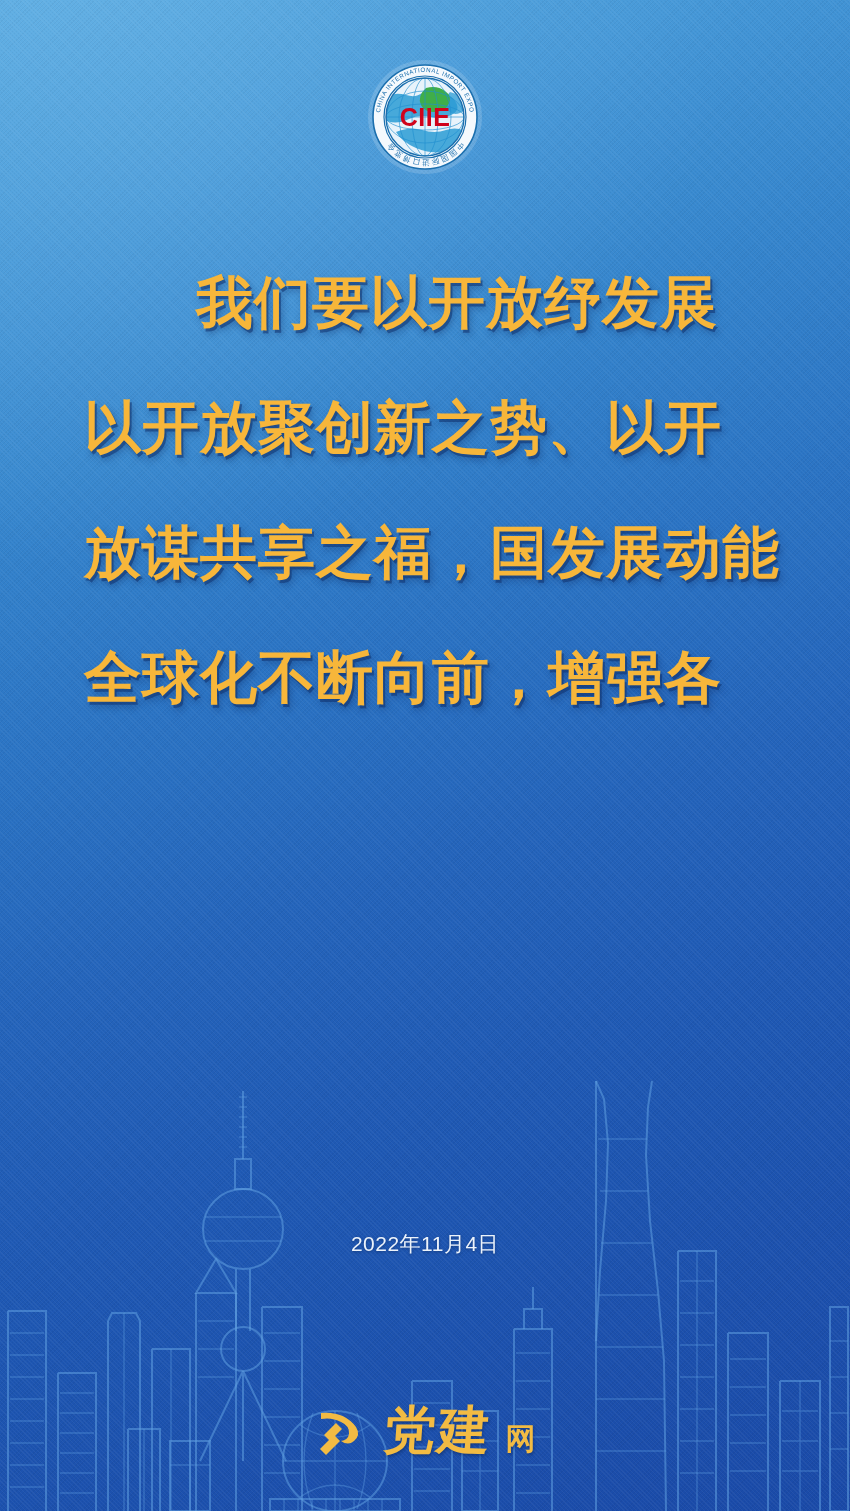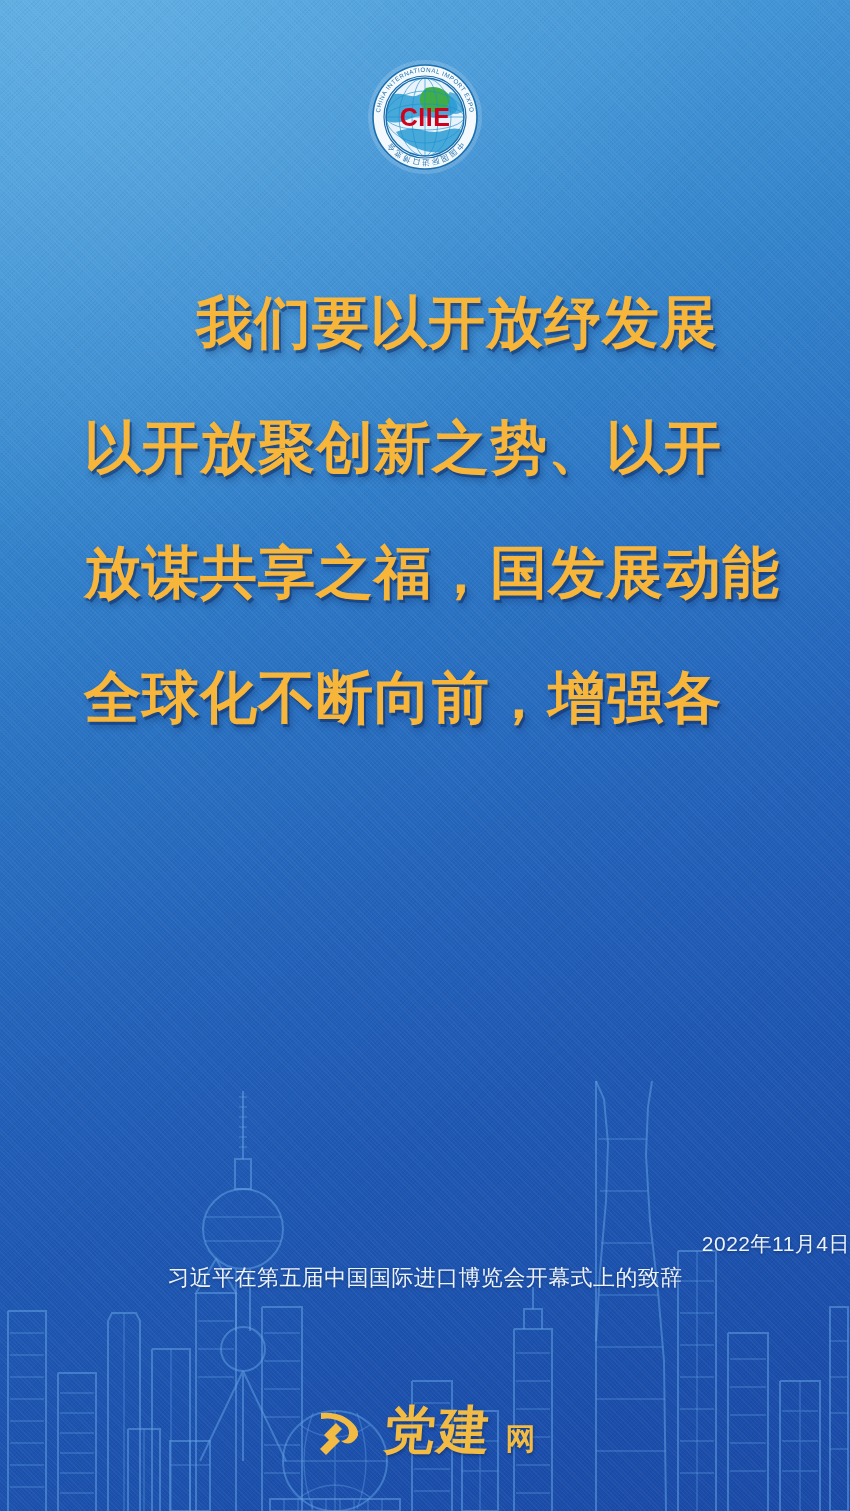--- a/index.html
+++ b/index.html
@@ -73,21 +73,21 @@
     left: 0;
     width: 850px;
     display: flex;
     justify-content: center;
   }
   #ciie-logo { display: block; }
 
   
   #quote {
     position: absolute;
-    top: 260px;
+    top: 240px;
     left: 0;
     width: 720px;
     padding: 0 84px;
     box-sizing: border-box;
   }
   .qline {
     color: #f7b63a;
     font-size: 57px;
     line-height: 125px;
     font-weight: 700;
@@ -107,21 +107,20 @@
     left: 0;
     width: 850px;
     text-align: center;
     color: #ecf3fb;
   }
   #attrib .date {
     font-size: 21px;
     line-height: 32px;
     letter-spacing: 0.5px;
     text-shadow: 0 1px 3px rgba(8,30,75,0.5);
-    text-align: right;
   }
   #attrib .source {
     font-size: 22px;
     line-height: 36px;
     letter-spacing: 0.4px;
     text-shadow: 0 1px 3px rgba(8,30,75,0.5);
   }
 
   
   #brand {
@@ -294,21 +293,20 @@
 
   <div id="quote">
     <div class="qline indent">我们要以开放纾发展</div>
     <div class="qline">以开放聚创新之势、以开</div>
     <div class="qline">放谋共享之福，国发展动能</div>
     <div class="qline">全球化不断向前，增强各</div>
   </div>
 
   <div id="attrib">
     <div class="date">2022年11月4日</div>
-    <div class="source">习近平在第五届中国国际进口博览会开幕式上的致辞</div>
   </div>
 
   <div id="brand">
     <svg class="emblem" width="56" height="52" viewBox="0 0 56 52">
 
       <path d="M7 8 Q30 6 42 22 Q47 30 40 36 Q34 41 27 36 Q34 35 35 29 Q36 21 27 17 Q18 12 7 14 Z" fill="#f2bb43"></path>
 
       <path d="M10 30 L22 18 L28 24 L16 36 Z" fill="#f2bb43"></path>
       <path d="M6 44 L20 30 L26 36 L12 50 Z" fill="#f2bb43"></path>
     </svg>

